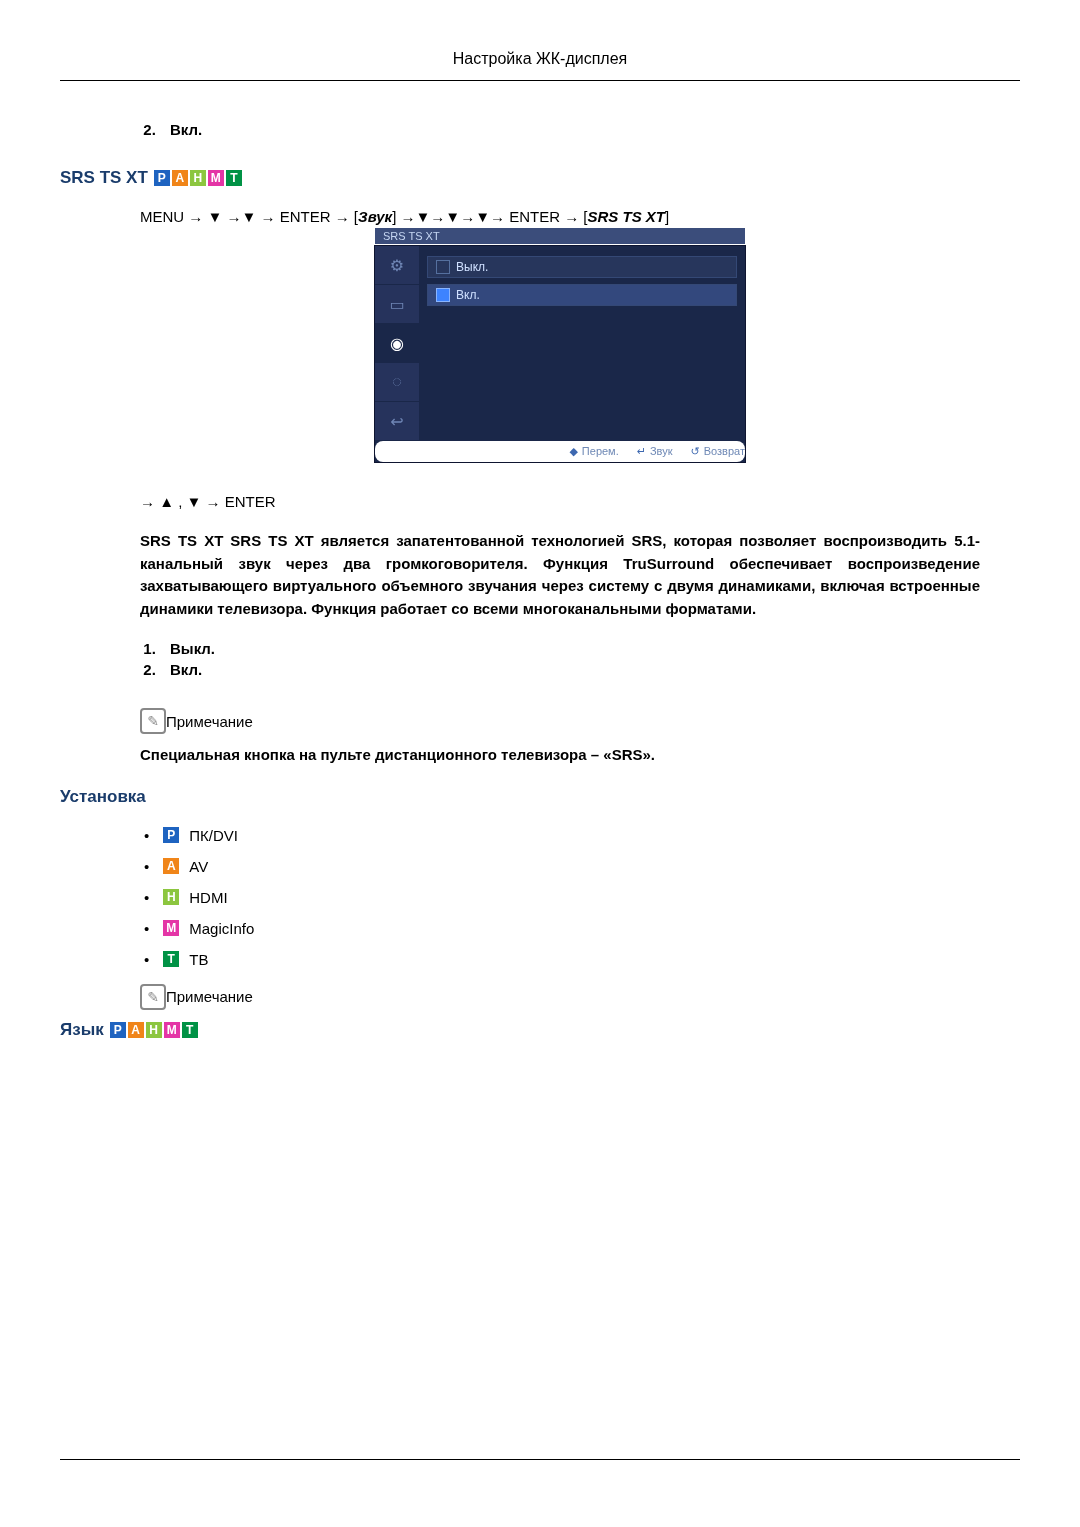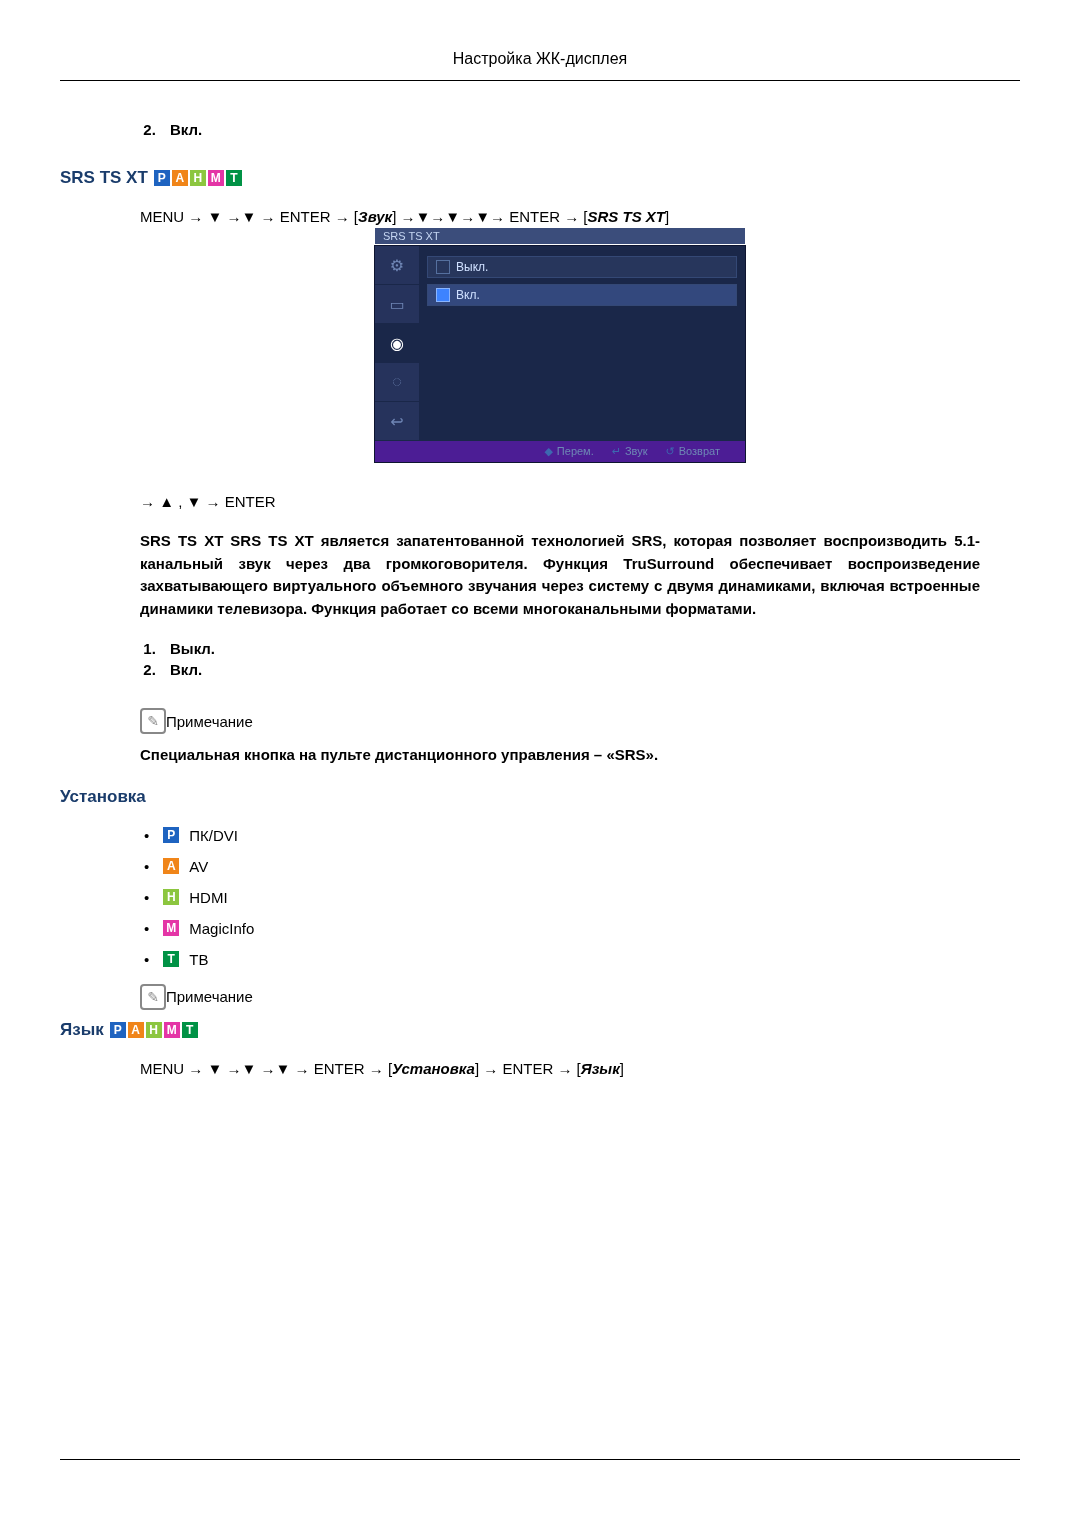--- a/index.html
+++ b/index.html
@@ -130,27 +130,28 @@
     border: 1px solid #344875;
   }
   .osd-row .opt-icon {
     width:12px; height:12px;
     display:inline-block;
   }
   .osd-row.selected { background:#33487d; }
   .osd-row.selected .opt-icon { background:#3d83ff; border:1px solid #8ab5ff; }
   .osd-row:not(.selected) .opt-icon { border:1px solid #55709f; }
   .osd-footer {
-    background:#4c1d95;
+    background:#ffffff;
     color:#6e88b5;
     font-size: 11px;
-    padding: 4px 25px;
+    padding: 4px 0;
     display:flex;
     justify-content: flex-end;
     gap: 18px;
+    border-radius: 8px;
   }
   .osd-footer span::before { margin-right:4px; }
   .osd-footer .f1::before { content:"◆"; color:#3d68b0; }
   .osd-footer .f2::before { content:"↵"; color:#3d68b0; }
   .osd-footer .f3::before { content:"↺"; color:#3d68b0; }
 
   p.body { text-align: justify; line-height: 1.5; margin: 10px 0 20px 0; font-weight: bold; }
 
   .note-head {
     display:flex; align-items:center; gap:0;
@@ -242,21 +243,21 @@
 
     <ol class="numlist">
       <li>Выкл.</li>
       <li>Вкл.</li>
     </ol>
 
     <div class="note-head">
       <span class="note-icon"></span>
       <span>Примечание</span>
     </div>
-    <p class="body" style="text-align:left">Специальная кнопка на пульте дистанционного управления – «SRS».</p>
+    <p class="body" style="text-align:left">Специальная кнопка на пульте дистанционного телевизора – «SRS».</p>
   </div>
 
   <h2 class="section">
     <span>Установка</span>
   </h2>
 
   <div class="indent-block">
 
     <ul class="bullets">
       <li>
@@ -291,20 +292,15 @@
     <span>Язык</span>
     <span class="mode-badges">
       <span class="badge b-P">P</span>
       <span class="badge b-A">A</span>
       <span class="badge b-H">H</span>
       <span class="badge b-M">M</span>
       <span class="badge b-T">T</span>
     </span>
   </h2>
 
-  <div class="indent-block">
-    <div class="menu-path">
-      MENU → ▼ →▼ →▼ → ENTER → [<b>Установка</b>] → ENTER → [<b>Язык</b>]
-    </div>
-  </div>
 
   <hr class="bottom-rule">
 </div>
 
 </body></html>

